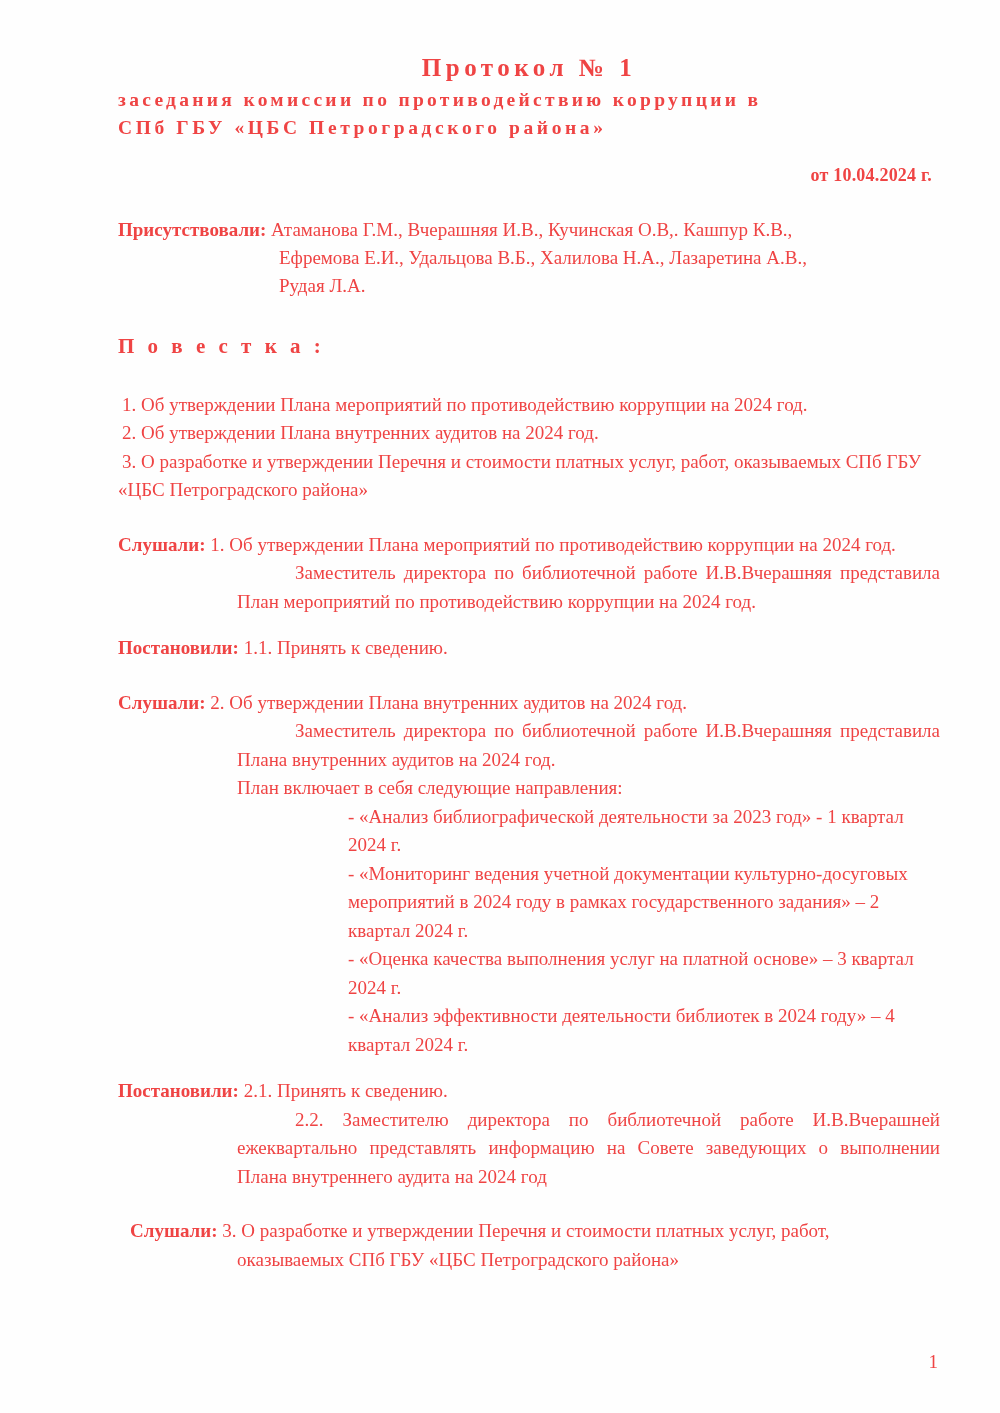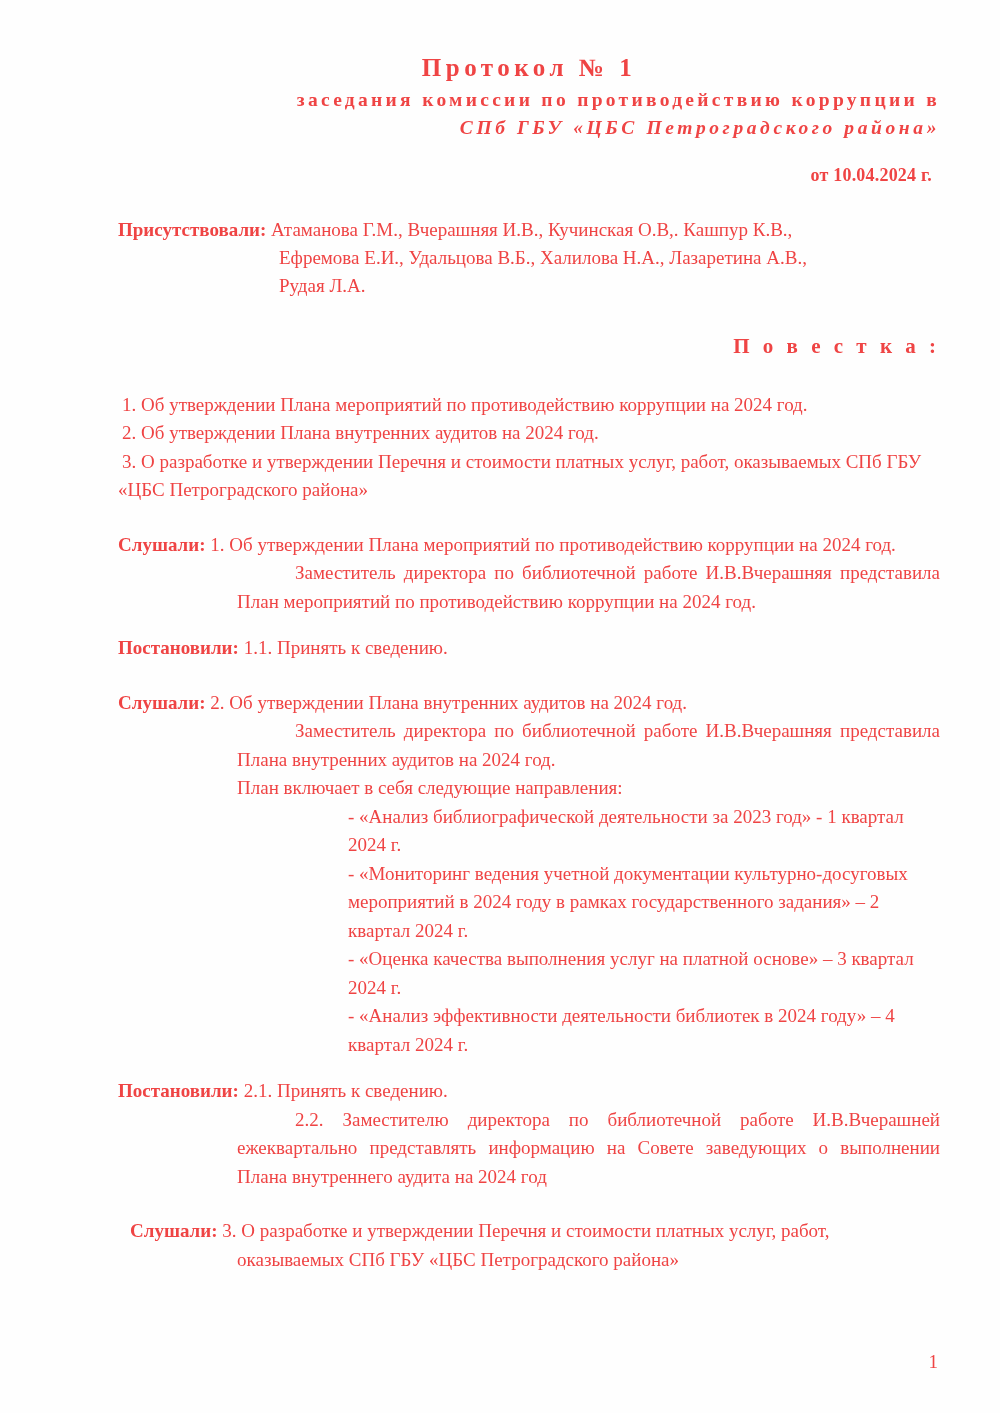--- a/index.html
+++ b/index.html
@@ -28,31 +28,30 @@
   
   .doc-title {
     text-align: center;
     font-weight: bold;
     font-size: 25px;
     letter-spacing: 4.5px;
     line-height: 1.28;
     margin: 0 0 2px 0;
   }
   .doc-subtitle {
-    text-align: right;
+    text-align: left;
     font-weight: bold;
     font-size: 19.5px;
     letter-spacing: 3.3px;
     line-height: 1.45;
     margin: 0;
     white-space: nowrap;
   }
   .doc-subtitle.line2 {
     letter-spacing: 3.6px;
-    font-style: italic;
   }
   .doc-date {
     text-align: right;
     font-weight: bold;
     font-size: 18px;
     margin: 22px 8px 12px 0;
     letter-spacing: 0.2px;
   }
 
   
@@ -66,21 +65,21 @@
   }
   .attendees .ln {
     display: block;
   }
   .attendees .ln.cont {
     margin-left: 161px;
   }
 
   
   .agenda-heading {
-    text-align: right;
+    text-align: left;
     font-weight: bold;
     font-size: 21px;
     letter-spacing: 4px;
     margin: 34px 0 0 0;
   }
   .agenda-list {
     margin: 32px 0 0 0;
     font-size: 19px;
     line-height: 1.5;
   }

